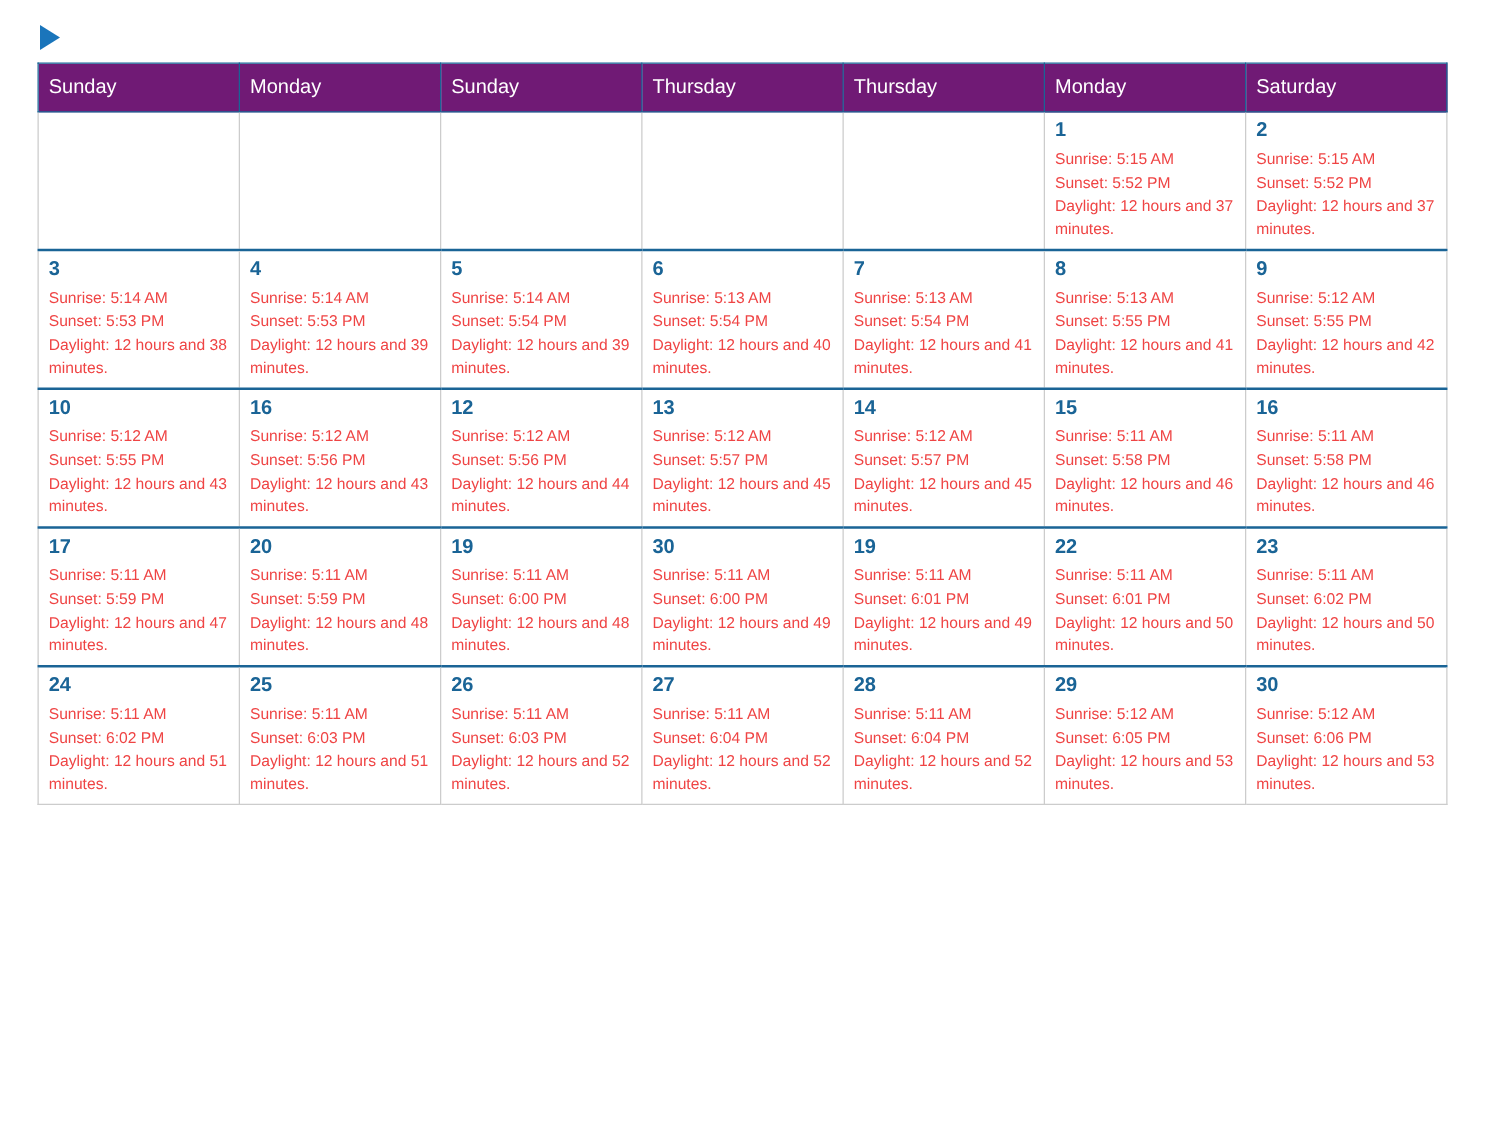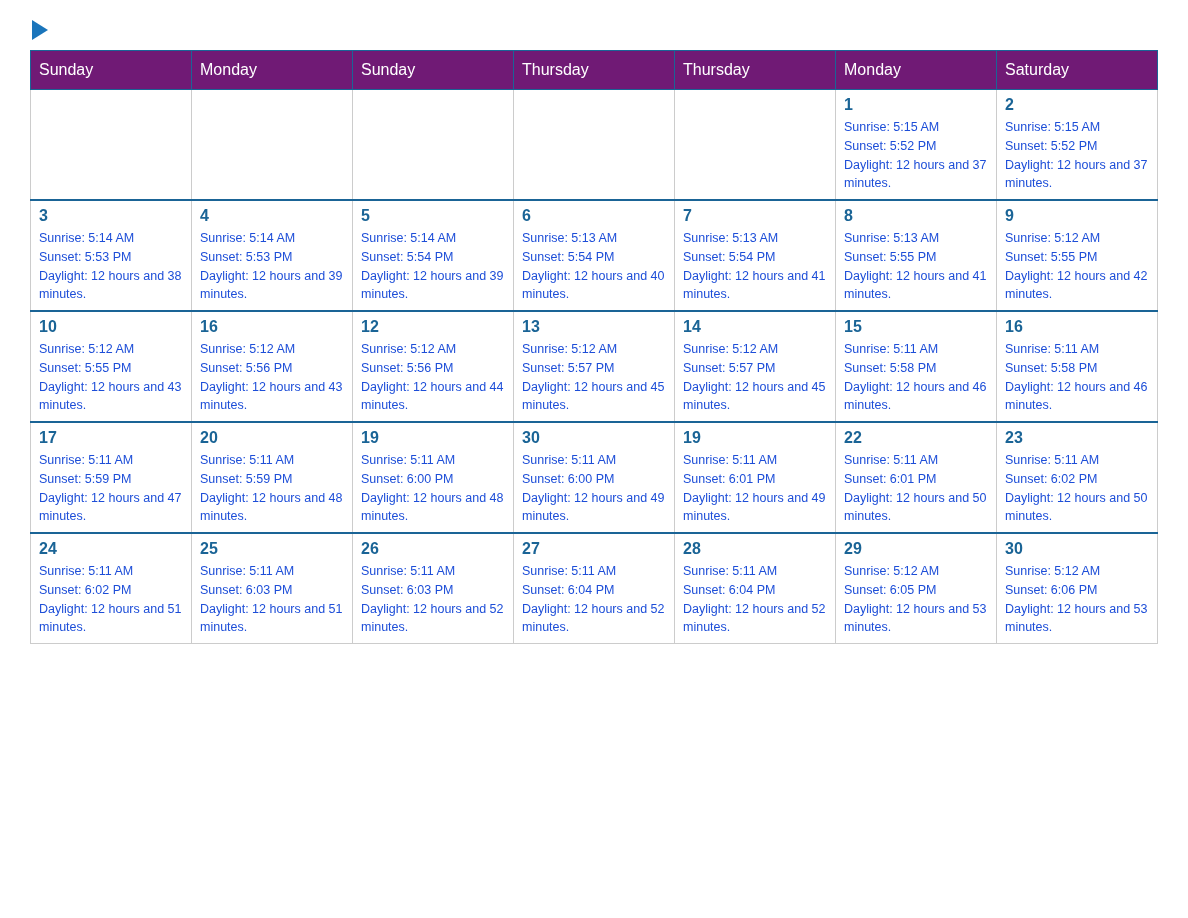--- a/index.html
+++ b/index.html
@@ -63,21 +63,21 @@
     }
     .day-number {
       font-size: 16px;
       font-weight: bold;
       color: #1a6496;
       display: block;
       margin-bottom: 4px;
     }
     .day-info {
       font-size: 12.5px;
-      color: #1d4ed8;
+      color: #ef4444;
       line-height: 1.5;
     }
     .row-separator td {
       border-top: 2px solid #1a6496;
     }
     
     .logo-wrap {
       display: flex;
       align-items: center;
       gap: 0;

